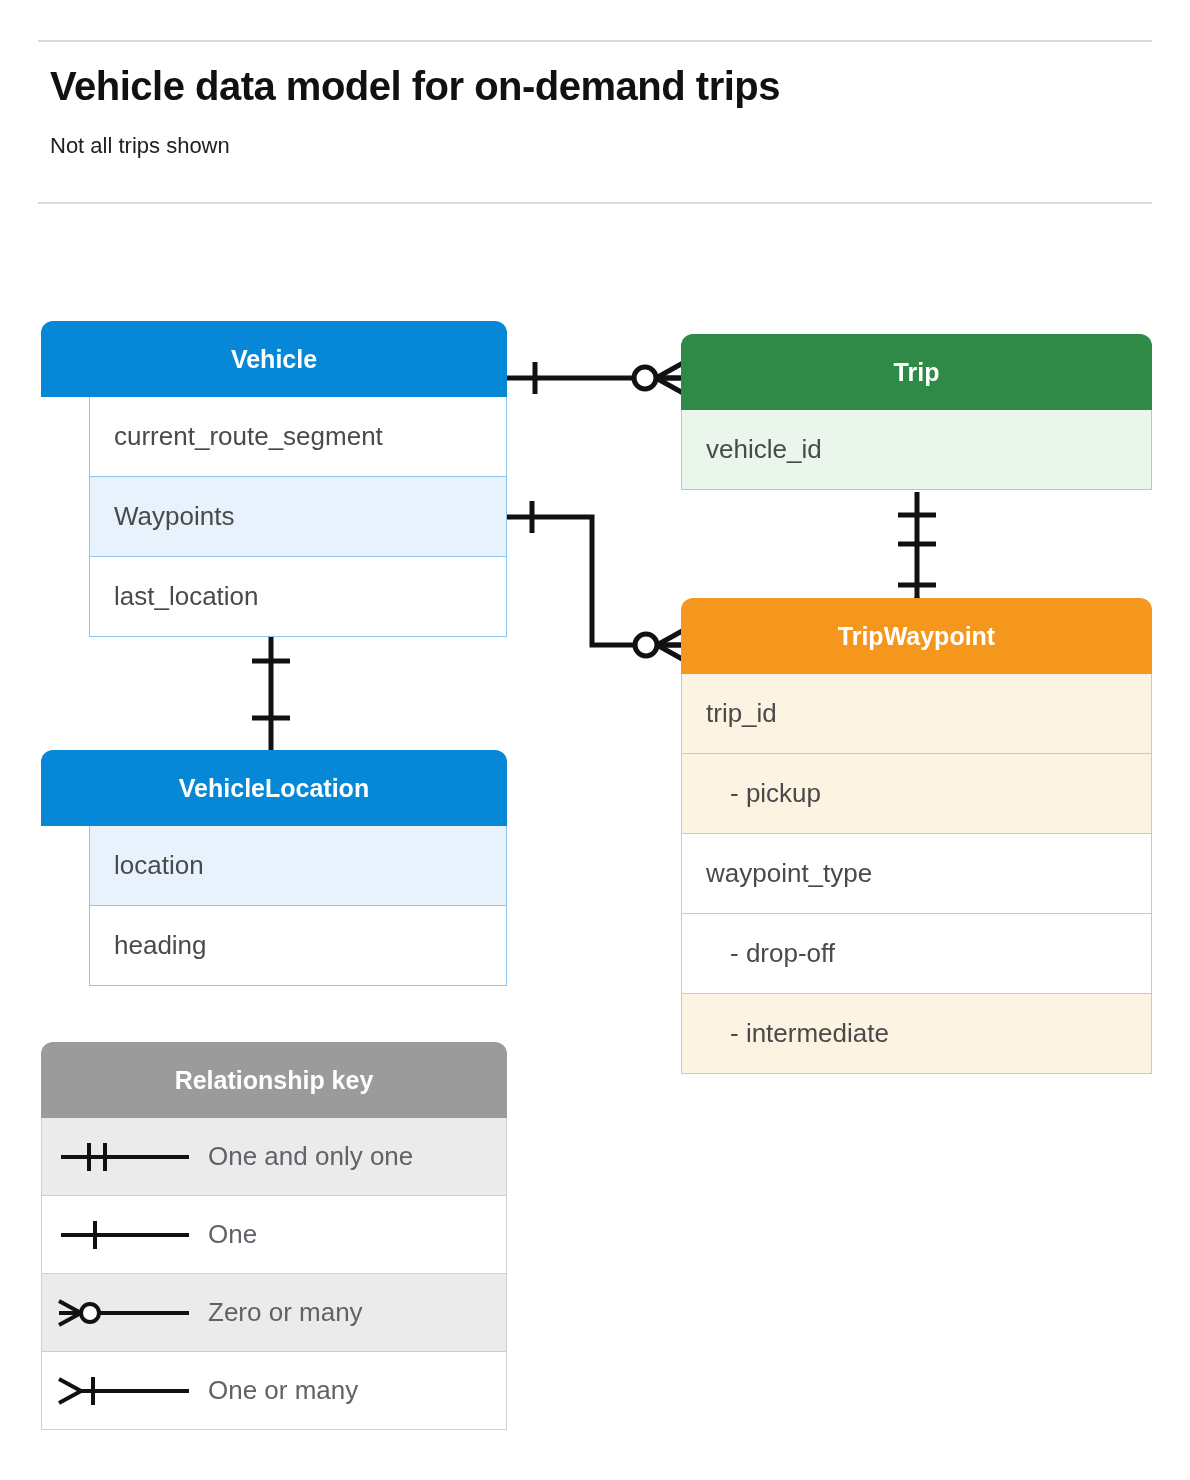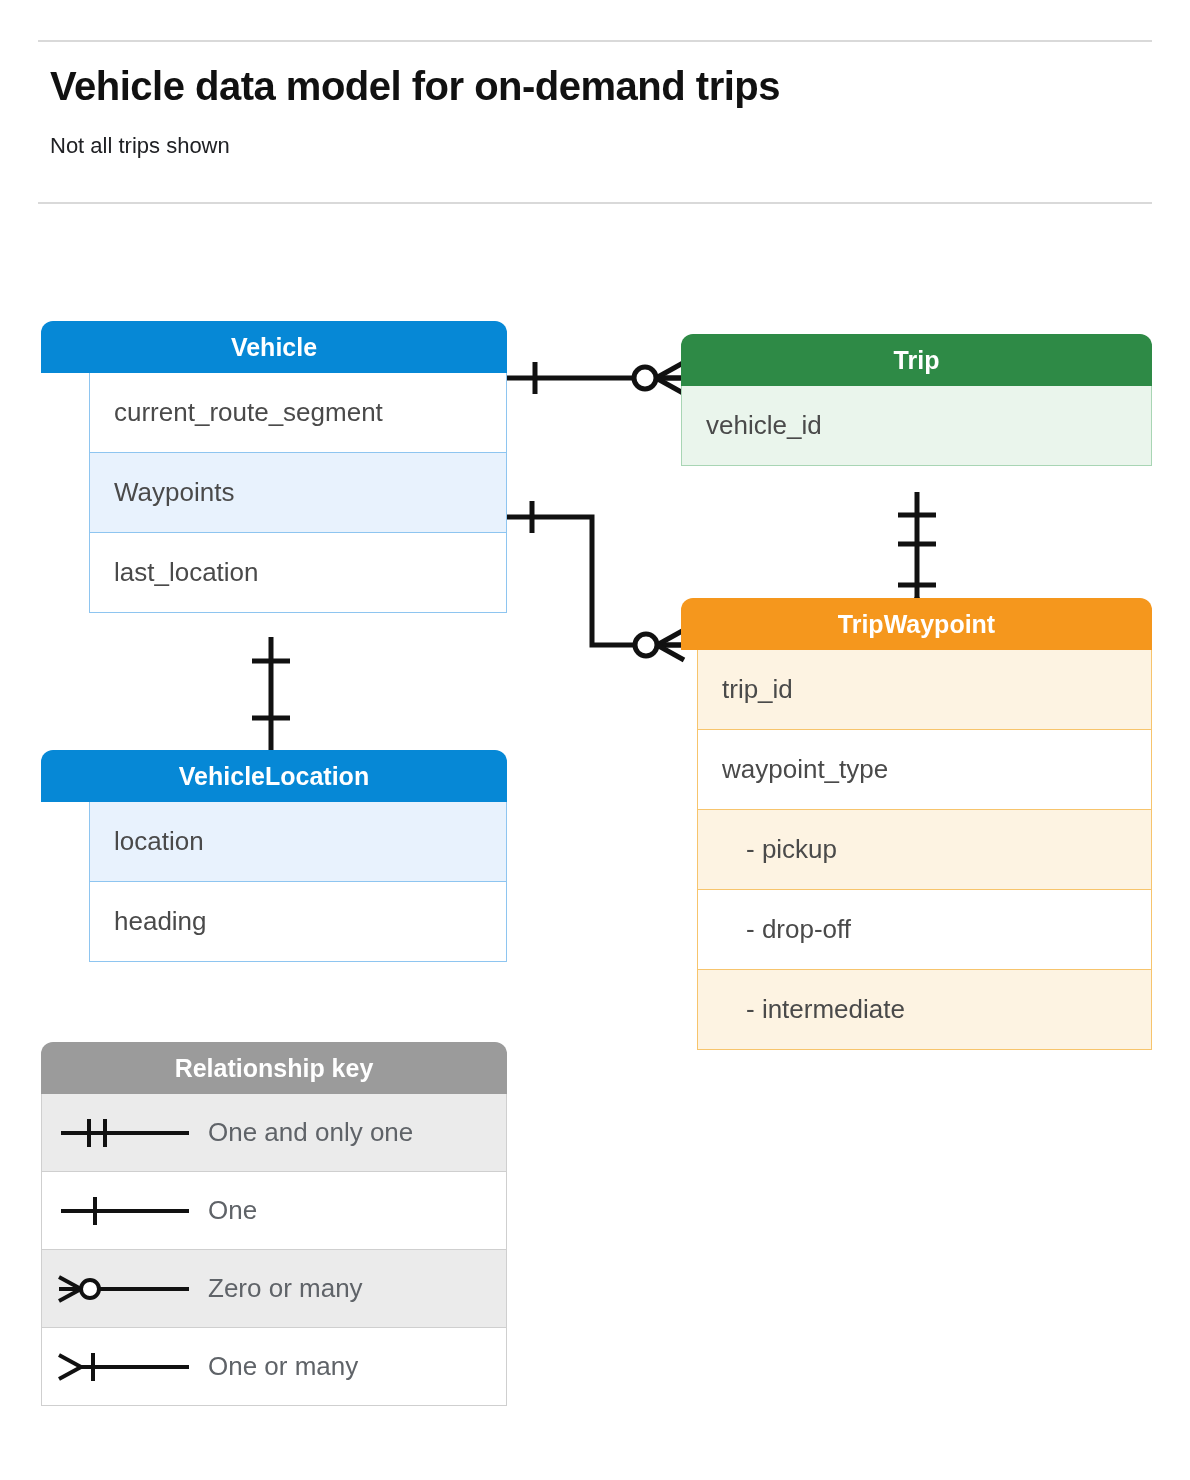--- a/index.html
+++ b/index.html
@@ -44,21 +44,21 @@
     color: #202124;
     white-space: nowrap;
   }
 
   
   .entity {
     position: absolute;
     box-sizing: border-box;
   }
   .entity-header {
-    height: 52px;
+    height: 76px;
     border-radius: 12px 12px 0 0;
     display: flex;
     align-items: center;
     justify-content: center;
     color: #ffffff;
     font-size: 25px;
     font-weight: bold;
     box-sizing: border-box;
   }
   .entity-row {
@@ -80,21 +80,21 @@
   .theme-blue .entity-row.alt { background: #e8f2fd; }
   .theme-blue .entity-row.plain { background: #ffffff; }
 
   
   .theme-green .entity-header { background: #2e8a46; }
   .theme-green .entity-row { border-color: #a8d5b4; }
   .theme-green .entity-row.alt { background: #eaf5ec; }
 
   
   .theme-orange .entity-header { background: #f5971d; }
-  .theme-orange .entity-row { border-color: #f7c46c; margin-left: 16px; }
+  .theme-orange .entity-row { border-color: #f7c46c; }
   .theme-orange .entity-row.alt { background: #fdf3e2; }
   .theme-orange .entity-row.plain { background: #ffffff; }
 
   
   .theme-gray .entity-header { background: #9b9b9b; }
 
   
   #entity-vehicle          { left: 41px;  top: 321px;  width: 466px; }
   #entity-vehicle-location { left: 41px;  top: 750px;  width: 466px; }
   #entity-trip             { left: 681px; top: 334px;  width: 471px; }
@@ -217,25 +217,25 @@
   </div>
 </div>
 
 <div class="entity theme-orange" id="entity-tripwaypoint">
   <div class="entity-header">
     <span>TripWaypoint</span>
   </div>
   <div class="entity-row alt">
     <span>trip_id</span>
   </div>
+  <div class="entity-row alt sub">
+    <span>-  pickup</span>
+  </div>
   <div class="entity-row plain">
     <span>waypoint_type</span>
-  </div>
-  <div class="entity-row alt sub">
-    <span>-  pickup</span>
   </div>
   <div class="entity-row plain sub">
     <span>-  drop-off</span>
   </div>
   <div class="entity-row alt sub">
     <span>-  intermediate</span>
   </div>
 </div>
 
 <div class="entity theme-gray" id="legend-card">

